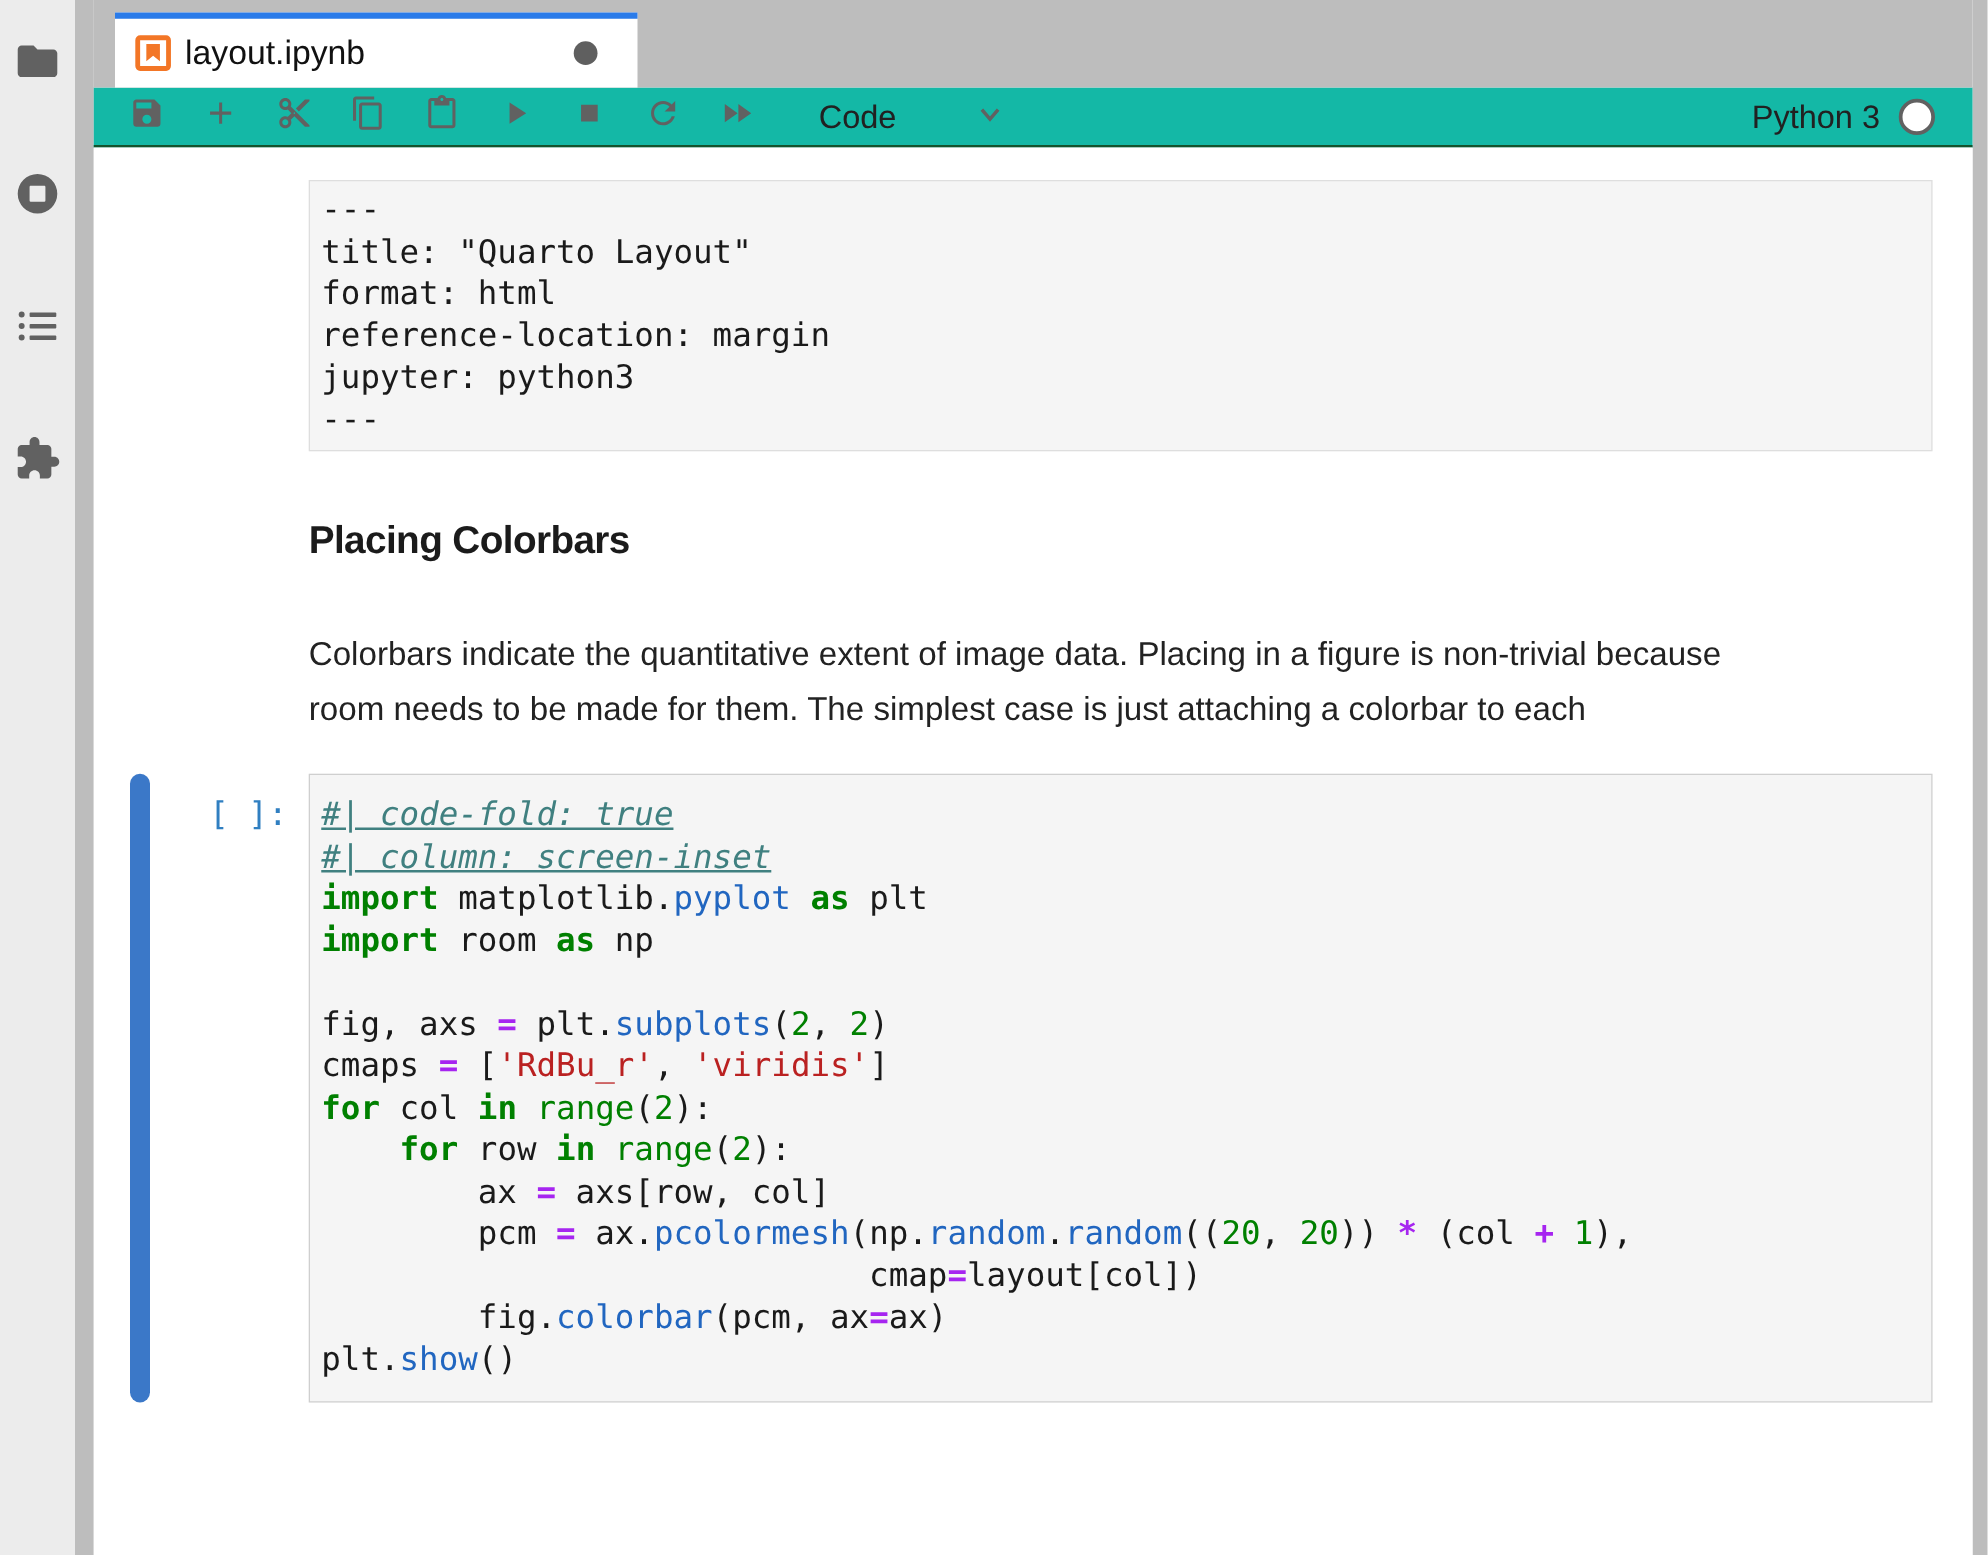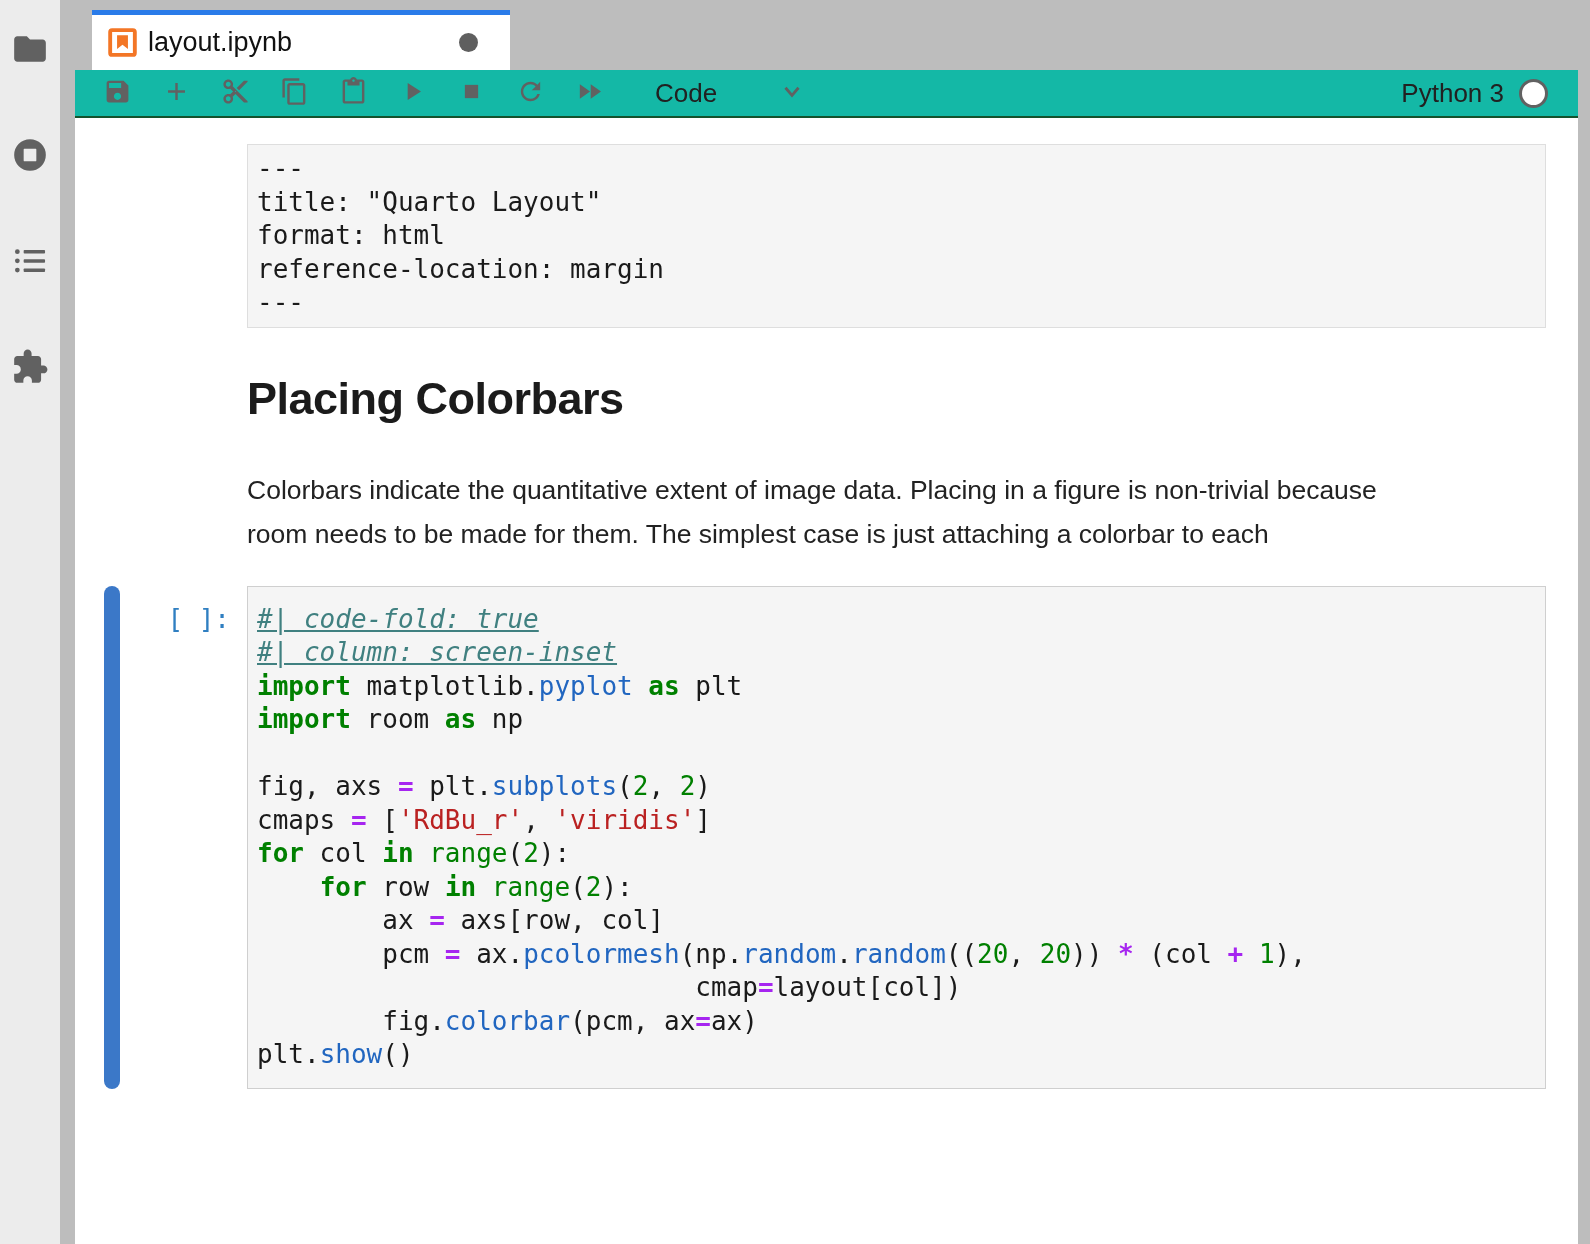--- a/index.html
+++ b/index.html
@@ -56,21 +56,21 @@
   .code-line{white-space:pre;min-height:33.5px;}
 
   .raw-cell{
     margin:26px 0 0 172px;width:1299px;box-sizing:border-box;
     background:#f5f5f5;border:1px solid #dedede;
     padding:7px 9px;color:#1a1a1a;
   }
 
   .md-cell{margin-left:172px;}
   .md-heading{
-    margin:42px 0 0 0;font-size:45px;font-weight:700;color:#1b1b1b;letter-spacing:-0.5px;line-height:58px;
+    margin:42px 0 0 0;font-size:31px;font-weight:700;color:#1b1b1b;letter-spacing:-0.5px;line-height:58px;
   }
   .md-par{margin-top:40px;font-size:26.5px;color:#222222;}
   .md-par .pline{line-height:44px;white-space:pre;}
   .md-link{color:#2979e8;text-decoration:none;cursor:pointer;}
 
   .code-cell{display:flex;align-items:stretch;margin:30px 0 0 29px;}
   .collapser{width:16px;border-radius:8px;background:#3b78c8;flex:0 0 auto;cursor:pointer;}
   .prompt-col{
     width:127px;flex:0 0 auto;box-sizing:border-box;padding:17px 17px 0 0;
     text-align:right;color:#307fc1;
@@ -208,20 +208,21 @@
       </div>
     </div>
 
     <div class="content">
 
       <div class="raw-cell mono">
           <div class="code-line">---</div>
           <div class="code-line">title: "Quarto Layout"</div>
           <div class="code-line">format: html</div>
           <div class="code-line">reference-location: margin</div>
+          <div class="code-line">jupyter: python3</div>
           <div class="code-line">---</div>
         </div>
 
       <div class="md-cell">
         <h1 class="md-heading">Placing Colorbars</h1>
         <div class="md-par">
           <div class="pline">Colorbars indicate the quantitative extent of image data. Placing in a figure is non-trivial because</div>
           <div class="pline">room needs to be made for them. The simplest case is just attaching a colorbar to each</div>
         </div>
       </div>

